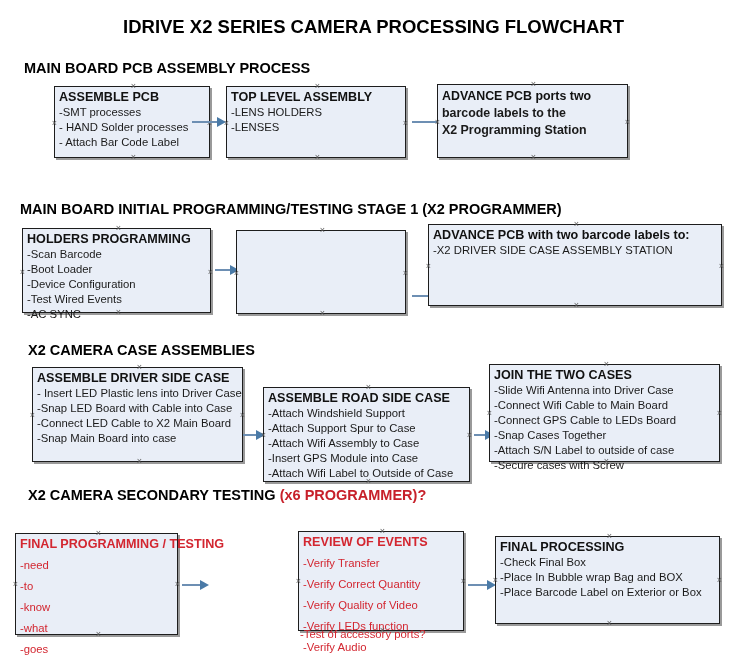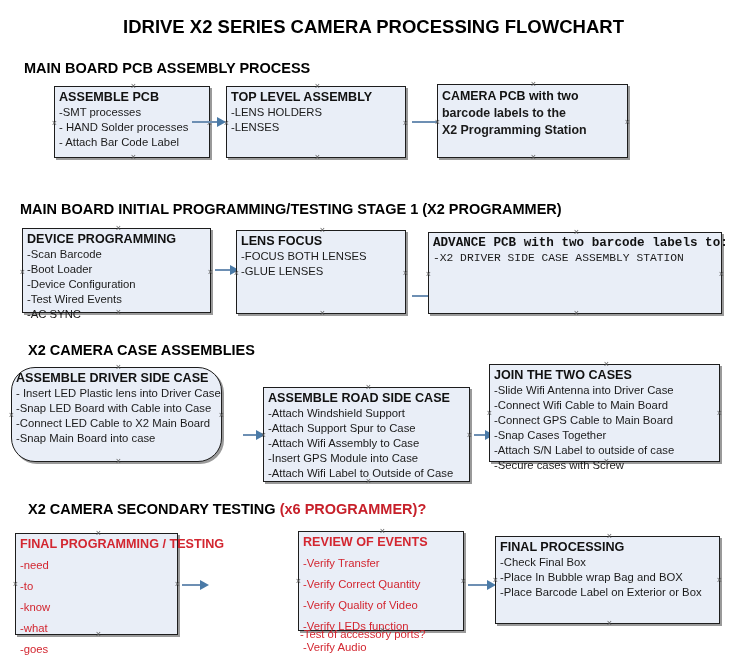--- a/index.html
+++ b/index.html
@@ -148,81 +148,76 @@
     <span class="handle" style="left:87px; top:-4px;"></span>
     <span class="handle" style="left:87px; bottom:-4px;"></span>
     <span class="handle" style="left:-4px; top:33px;"></span>
     <span class="handle" style="right:-4px; top:33px;"></span>
   </div>
 
   <div class="arrow" style="left:412px; top:121px; width:26px;"></div>
 
   <div class="box boldbody" style="left:437px; top:84px; width:191px; height:74px;">
     <div class="inner">
-      <div class="bhead" style="font-size:12.4px; line-height:17px;">CAMERA PCB with two</div>
+      <div class="bhead" style="font-size:12.4px; line-height:17px;">ADVANCE PCB ports two</div>
       <div class="bline">barcode labels to the</div>
       <div class="bline"> X2 Programming Station</div>
     </div>
     <span class="handle" style="left:92px; top:-4px;"></span>
     <span class="handle" style="left:92px; bottom:-4px;"></span>
     <span class="handle" style="left:-4px; top:34px;"></span>
     <span class="handle" style="right:-4px; top:34px;"></span>
   </div>
 
   <div class="section-title" style="left:20px; top:201px;">
     <span>MAIN BOARD INITIAL PROGRAMMING/TESTING STAGE 1 (X2 PROGRAMMER)</span>
   </div>
 
   <div class="box" style="left:22px; top:228px; width:189px; height:85px;">
     <div class="inner">
-      <div class="bhead">DEVICE PROGRAMMING</div>
+      <div class="bhead">HOLDERS PROGRAMMING</div>
       <div class="bline">-Scan Barcode</div>
       <div class="bline">-Boot Loader</div>
       <div class="bline">-Device Configuration</div>
       <div class="bline">-Test Wired Events</div>
       <div class="bline">-AC SYNC</div>
     </div>
     <span class="handle" style="left:92px; top:-4px;"></span>
     <span class="handle" style="left:92px; bottom:-4px;"></span>
     <span class="handle" style="left:-4px; top:40px;"></span>
     <span class="handle" style="right:-4px; top:40px;"></span>
   </div>
 
   <div class="arrow" style="left:215px; top:269px; width:16px;"></div>
 
   <div class="box" style="left:236px; top:230px; width:170px; height:84px;">
-    <div class="inner">
-      <div class="bhead">LENS FOCUS</div>
-      <div class="bline">-FOCUS BOTH LENSES</div>
-      <div class="bline">-GLUE LENSES</div>
-    </div>
     <span class="handle" style="left:82px; top:-4px;"></span>
     <span class="handle" style="left:82px; bottom:-4px;"></span>
     <span class="handle" style="left:-4px; top:39px;"></span>
     <span class="handle" style="right:-4px; top:39px;"></span>
   </div>
 
   <div class="arrow" style="left:412px; top:295px; width:18px;"></div>
 
-  <div class="box" style="left:428px; top:232px; width:294px; height:82px;font-family:Liberation Mono, monospace;">
+  <div class="box" style="left:428px; top:224px; width:294px; height:82px;">
     <div class="inner">
       <div class="bhead">ADVANCE PCB with two barcode labels to:</div>
       <div class="bline">-X2 DRIVER  SIDE  CASE  ASSEMBLY STATION</div>
     </div>
     <span class="handle" style="left:144px; top:-4px;"></span>
     <span class="handle" style="left:144px; bottom:-4px;"></span>
     <span class="handle" style="left:-4px; top:38px;"></span>
     <span class="handle" style="right:-4px; top:38px;"></span>
   </div>
 
   <div class="section-title" style="left:28px; top:342px;">
     <span>X2 CAMERA CASE ASSEMBLIES</span>
   </div>
 
-  <div class="box" style="left:11px; top:367px; width:211px; height:95px;border-radius:24px;">
+  <div class="box" style="left:32px; top:367px; width:211px; height:95px;">
     <div class="inner">
       <div class="bhead">ASSEMBLE DRIVER SIDE CASE</div>
       <div class="bline">- Insert LED Plastic lens into Driver Case</div>
       <div class="bline">-Snap LED Board with Cable into Case</div>
       <div class="bline">-Connect LED Cable to X2 Main Board</div>
       <div class="bline">-Snap Main Board into case</div>
     </div>
     <span class="handle" style="left:103px; top:-4px;"></span>
     <span class="handle" style="left:103px; bottom:-4px;"></span>
     <span class="handle" style="left:-4px; top:44px;"></span>
@@ -246,32 +241,32 @@
     <span class="handle" style="right:-4px; top:44px;"></span>
   </div>
 
   <div class="arrow" style="left:474px; top:434px; width:12px;"></div>
 
   <div class="box" style="left:489px; top:364px; width:231px; height:98px;">
     <div class="inner">
       <div class="bhead">JOIN THE TWO CASES</div>
       <div class="bline">-Slide Wifi Antenna into Driver Case</div>
       <div class="bline">-Connect Wifi Cable to Main Board</div>
-      <div class="bline">-Connect GPS Cable to Main Board</div>
+      <div class="bline">-Connect GPS Cable to LEDs Board</div>
       <div class="bline">-Snap Cases Together</div>
       <div class="bline">-Attach S/N Label to outside of case</div>
       <div class="bline">-Secure cases with Screw</div>
     </div>
     <span class="handle" style="left:113px; top:-4px;"></span>
     <span class="handle" style="left:113px; bottom:-4px;"></span>
     <span class="handle" style="left:-4px; top:45px;"></span>
     <span class="handle" style="right:-4px; top:45px;"></span>
   </div>
 
-  <div class="section-title" style="left:28px; top:501px;">
+  <div class="section-title" style="left:28px; top:487px;">
     <span>X2 CAMERA SECONDARY TESTING </span><span class="red">(x6 PROGRAMMER)?</span>
   </div>
 
   <div class="box red" style="left:15px; top:533px; width:163px; height:102px;">
     <div class="inner">
       <div class="bhead">FINAL PROGRAMMING / TESTING</div>
       <div class="bline">-need</div>
       <div class="bline">-to</div>
       <div class="bline">-know</div>
       <div class="bline">-what</div>

